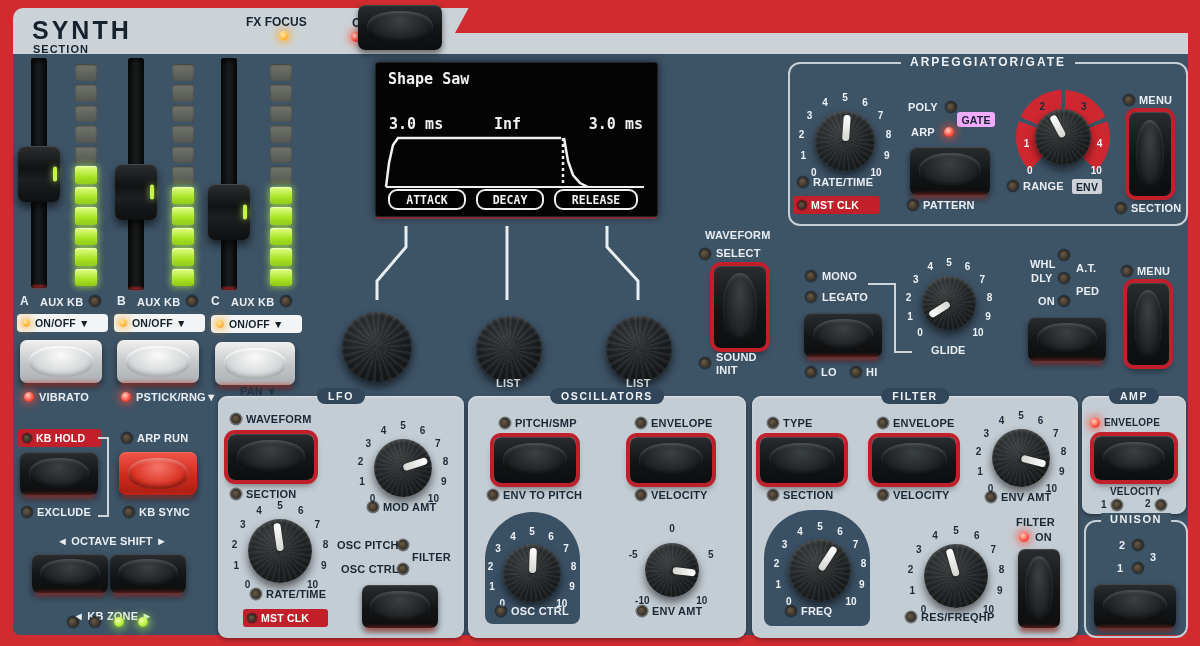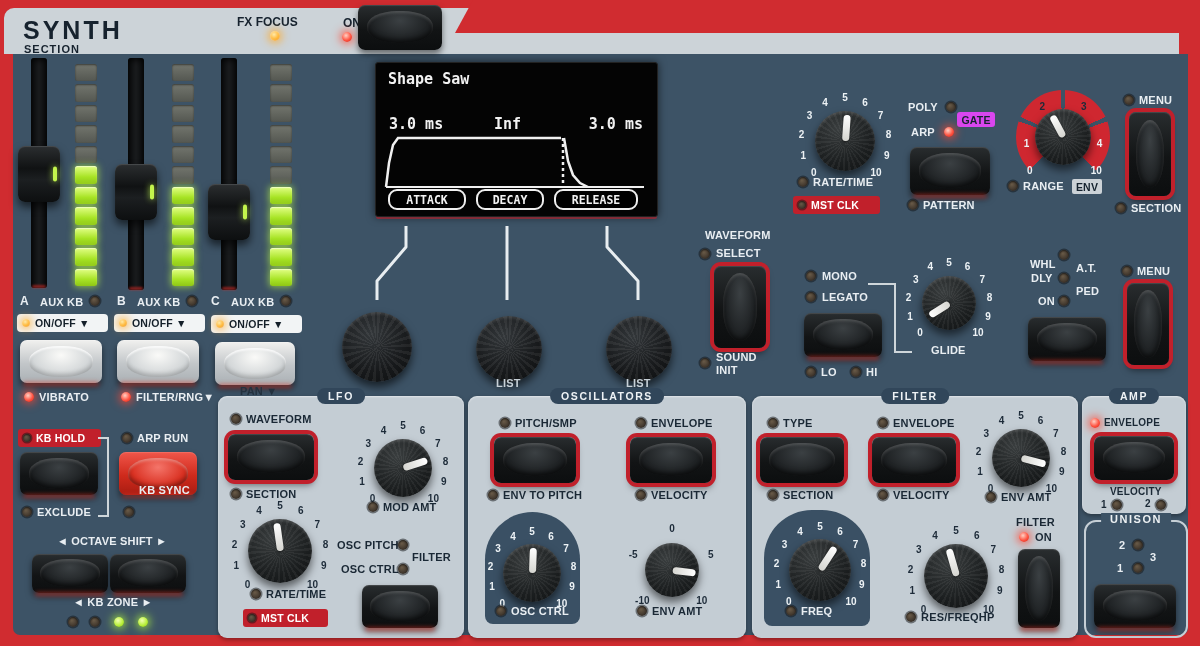--- a/index.html
+++ b/index.html
@@ -1,20 +1,20 @@
 <!DOCTYPE html>
 <html><head>
 <meta charset="utf-8">
 <style>
   html,body{margin:0;padding:0;background:#222;}
   #root{position:relative;width:1200px;height:646px;background:#d02c30;overflow:hidden;
         font-family:"Liberation Sans",sans-serif;}
   
   #bluepanel{position:absolute;left:13px;top:54px;width:1175px;height:581px;background:#3d5366;border-radius:0 0 7px 7px;}
-  #header{position:absolute;left:4px;top:8px;width:1175px;height:46px;background:#ccd3d8;border-radius:10px 0 0 0;}
+  #header{position:absolute;left:13px;top:8px;width:1175px;height:46px;background:#ccd3d8;border-radius:10px 0 0 0;}
   #redband{position:absolute;left:455px;top:0;width:745px;height:33px;background:#d02c30;
            clip-path:polygon(18px 0,100% 0,100% 100%,0 100%);}
   
   .lb{position:absolute;font-weight:bold;font-size:11px;color:#e9eef2;letter-spacing:.2px;white-space:nowrap;}
   .lb.dk{color:#1a2835;}
   .lb.sm{font-size:10px;}
   .lb.big{font-size:12px;}
   
   .led{position:absolute;width:10px;height:10px;border-radius:50%;
        background:radial-gradient(circle at 38% 32%,#6b5c49,#3c332a 70%,#26211c);
@@ -40,21 +40,21 @@
   .wbtn::after{background:radial-gradient(ellipse at 50% 30%,#fafaf8,#cfd3d5 70%,#b6bbbe);
        box-shadow:inset 0 2px 2px rgba(255,255,255,.8),inset 0 -3px 4px rgba(0,0,0,.2);}
   .redbtn{background:linear-gradient(180deg,#f0564a,#cf2a1c 55%,#a81d12);}
   .redbtn::after{background:radial-gradient(ellipse at 50% 30%,#f4756a,#d92f20 65%,#b52013);
        box-shadow:inset 0 2px 3px rgba(255,255,255,.35),inset 0 -3px 5px rgba(0,0,0,.4);}
   
   .badge{position:absolute;border-radius:3px;font-weight:bold;font-size:10.5px;display:flex;align-items:center;
        justify-content:center;letter-spacing:.2px;}
   .badge .led{position:static;flex:none;}
   .bred{background:#c1202b;color:#fff;justify-content:flex-start;padding-left:5px;gap:5px;}
-  .bwhite{background:#d946ef;color:#16232f;}
+  .bwhite{background:#f0abfc;color:#16232f;}
   .bonoff{background:#f2f4f5;color:#141f29;border-radius:4px;justify-content:flex-start;padding-left:5px;gap:5px;}
   .bgray{background:#ccd2d7;color:#16232f;border-radius:2px;}
   
   .gpanel{position:absolute;background:#c4cdd4;border-radius:9px;
        box-shadow:inset 0 1px 2px rgba(255,255,255,.5),0 2px 4px rgba(0,0,0,.35);}
   .dpanel{position:absolute;border:2px solid #c6cfd6;border-radius:12px;}
   .pill{position:absolute;top:-8px;left:50%;transform:translateX(-50%);background:#31465a;color:#eef2f5;
        font-weight:bold;font-size:10.5px;letter-spacing:1.6px;padding:2px 11px;border-radius:9px;white-space:nowrap;}
   .dtitle{position:absolute;top:-9px;left:50%;transform:translateX(-50%);background:#3d5366;color:#edf1f3;
        font-weight:bold;font-size:12px;letter-spacing:2px;padding:0 9px;white-space:nowrap;}
@@ -195,40 +195,40 @@
     <span>ON/OFF ▼</span>
     </div>
 
   <div class="btn wbtn ug" style="left:20px;top:340px;width:82px;height:43px;"></div>
   <div class="btn wbtn ug" style="left:117px;top:340px;width:82px;height:43px;"></div>
   <div class="btn wbtn ug" style="left:215px;top:342px;width:80px;height:43px;"></div>
 
   <div class="led redl" style="left:24px;top:392px;"></div>
   <div class="lb" style="left:39px;top:391px;">VIBRATO</div>
   <div class="led redl" style="left:121px;top:392px;"></div>
-  <div class="lb" style="left:136px;top:391px;">FILTER/RNG▼</div>
+  <div class="lb" style="left:136px;top:391px;">PSTICK/RNG▼</div>
   <div class="lb" style="left:240px;top:385px;color:#24323f;">PAN ▼</div>
 
   <div class="badge bred" style="left:18px;top:429px;width:78px;height:18px;">
     <span class="led s8"></span>
     <span>KB HOLD</span>
     </div>
   <div style="position:absolute;left:98px;top:437px;width:9px;height:76px;border:2px solid #cfd6da;border-left:none;"></div>
   <div class="btn ug" style="left:20px;top:452px;width:78px;height:43px;"></div>
   <div class="led" style="left:22px;top:507px;"></div>
   <div class="lb" style="left:37px;top:506px;">EXCLUDE</div>
   <div class="led" style="left:122px;top:433px;"></div>
   <div class="lb" style="left:137px;top:432px;">ARP RUN</div>
   <div class="btn redbtn ug" style="left:119px;top:452px;width:78px;height:43px;"></div>
   <div class="led" style="left:124px;top:507px;"></div>
-  <div class="lb" style="left:139px;top:484px;">KB SYNC</div>
+  <div class="lb" style="left:139px;top:506px;">KB SYNC</div>
   <div class="lb" style="left:57px;top:535px;">◄ OCTAVE SHIFT ►</div>
   <div class="btn ug" style="left:32px;top:554px;width:76px;height:39px;"></div>
   <div class="btn ug" style="left:110px;top:554px;width:76px;height:39px;"></div>
-  <div class="lb" style="left:73px;top:596px;">◄ KB ZONE ►</div>
+  <div class="lb" style="left:73px;top:610px;">◄ KB ZONE ►</div>
   <div class="led" style="left:68px;top:617px;"></div>
   <div class="led" style="left:90px;top:617px;"></div>
   <div class="led greenl" style="left:114px;top:617px;"></div>
   <div class="led greenl" style="left:138px;top:617px;"></div>
 
   <div id="display">
     <div class="dtext" style="left:12px;top:7px;">Shape Saw</div>
     <div class="dtext" style="left:13px;top:52px;">3.0 ms</div>
     <div class="dtext" style="left:118px;top:52px;">Inf</div>
     <div class="dtext" style="right:14px;top:52px;">3.0 ms</div>
@@ -258,20 +258,23 @@
 
 
   <div class="lb" style="left:705px;top:229px;">WAVEFORM</div>
   <div class="led" style="left:700px;top:249px;"></div>
   <div class="lb" style="left:716px;top:247px;">SELECT</div>
   <div class="btn rocker rframe" style="left:714px;top:266px;width:52px;height:82px;"></div>
   <div class="led" style="left:700px;top:358px;"></div>
   <div class="lb" style="left:716px;top:351px;">SOUND</div>
   <div class="lb" style="left:716px;top:364px;">INIT</div>
 
+  <div class="dpanel" style="left:788px;top:62px;width:396px;height:160px;">
+    <span class="dtitle">ARPEGGIATOR/GATE</span>
+    </div>
   <div class="knob" style="left:815px;top:111px;width:60px;height:60px;">
       <div class="kface"></div>
       <div class="kptr" style="transform: rotate(4deg);"></div>
       <span class="klbl" style="left: -1.1127px; top: 61.1127px;">0</span>
       <span class="klbl" style="left: -11.8465px; top: 43.5967px;">1</span>
       <span class="klbl" style="left: -13.4583px; top: 23.1169px;">2</span>
       <span class="klbl" style="left: -5.59675px; top: 4.13745px;">3</span>
       <span class="klbl" style="left: 10.0244px; top: -9.20429px;">4</span>
       <span class="klbl" style="left: 30px; top: -14px;">5</span>
       <span class="klbl" style="left: 49.9756px; top: -9.20429px;">6</span>

